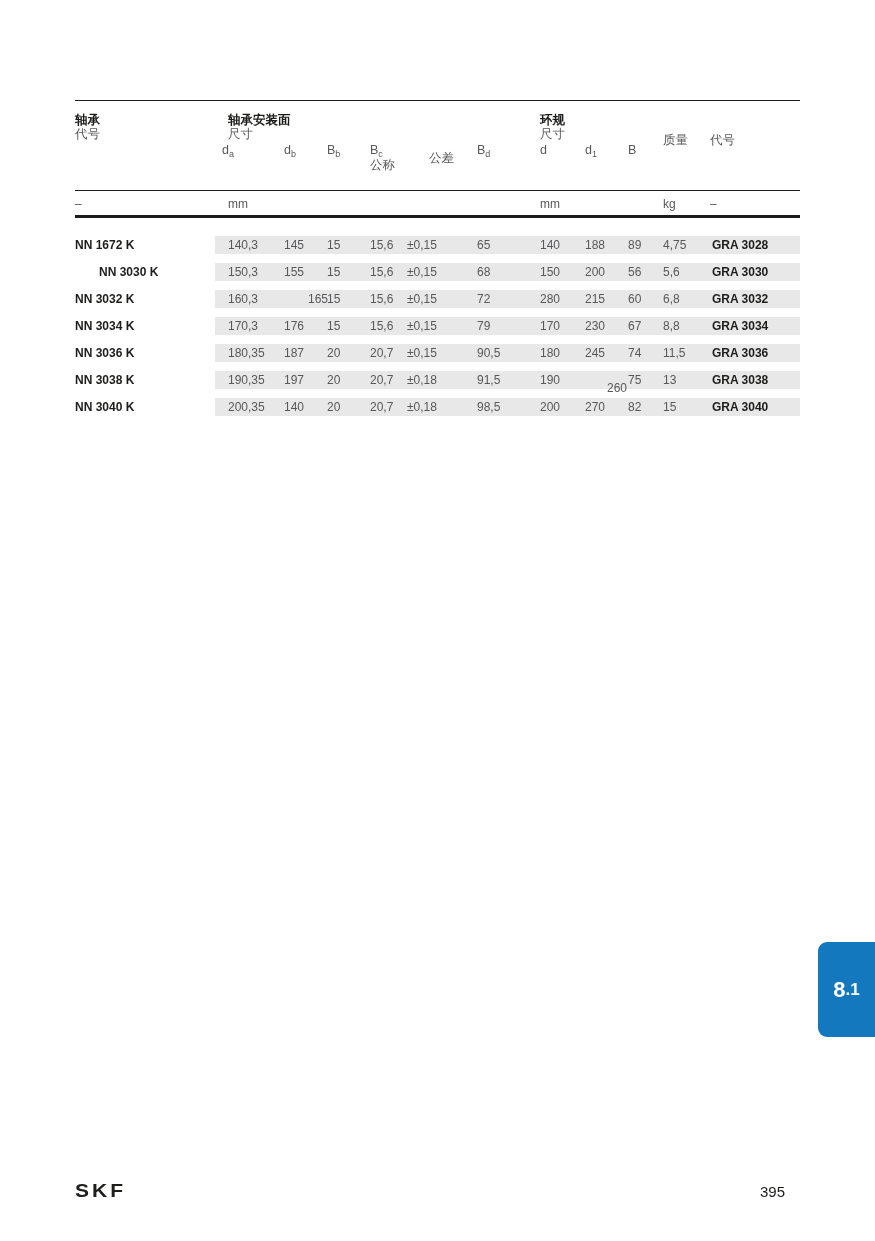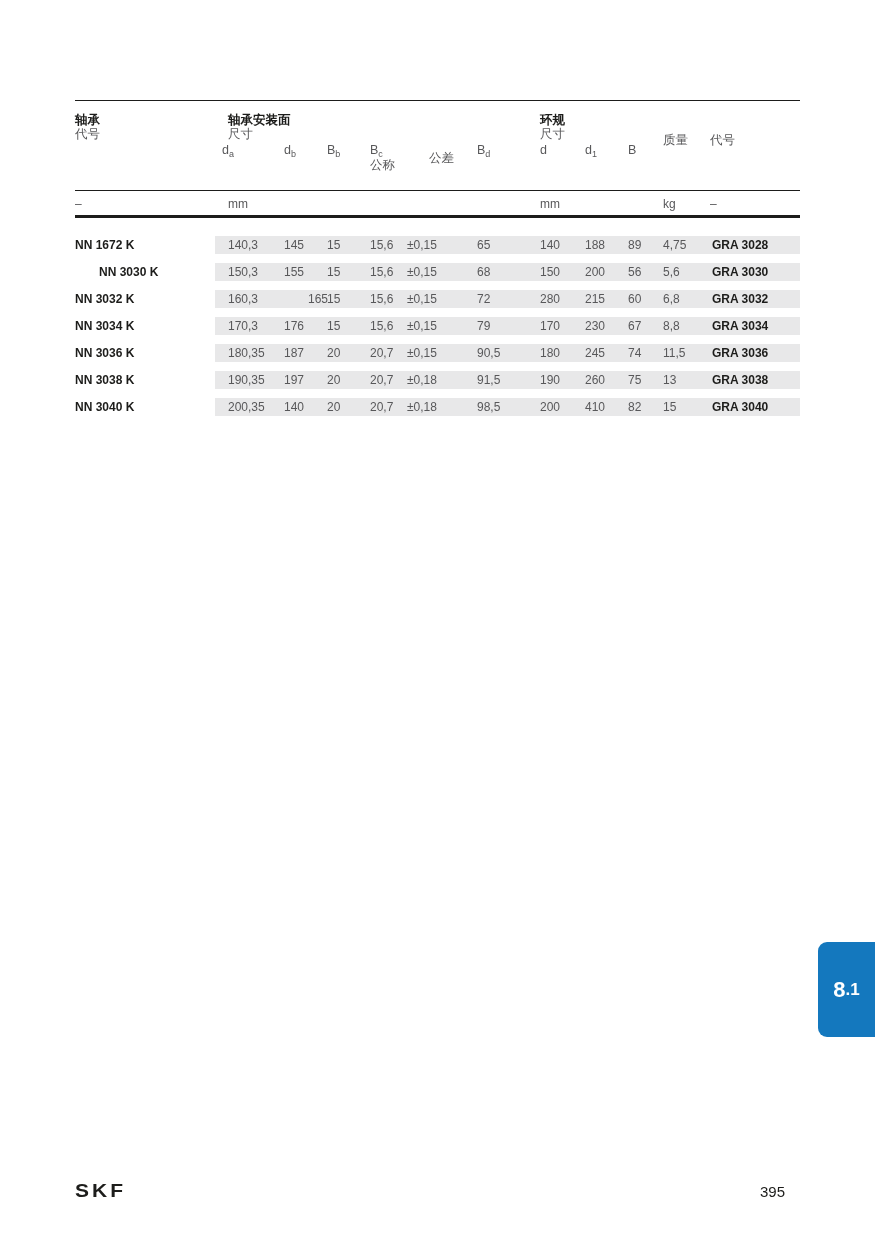--- a/index.html
+++ b/index.html
@@ -173,37 +173,37 @@
     <div class="row" style="top: 371px;">
       <div class="band"></div>
       <span class="cell desig" style="left:75px;">NN 3038 K</span>
       <span class="cell" style="left:228px;">190,35</span>
       <span class="cell" style="left:284px;">197</span>
       <span class="cell" style="left:327px;">20</span>
       <span class="cell" style="left:370px;">20,7</span>
       <span class="cell" style="left:407px;">±0,18</span>
       <span class="cell" style="left:477px;">91,5</span>
       <span class="cell" style="left:540px;">190</span>
-      <span class="cell" style="left:585px;">260</span>
+      <span class="cell" style="left:607px;margin-top:8px;">260</span>
       <span class="cell" style="left:628px;">75</span>
       <span class="cell" style="left:663px;">13</span>
       <span class="cell gauge" style="left:712px;">GRA 3038</span>
     </div>
 
     <div class="row" style="top: 398px;">
       <div class="band"></div>
       <span class="cell desig" style="left:75px;">NN 3040 K</span>
       <span class="cell" style="left:228px;">200,35</span>
       <span class="cell" style="left:284px;">140</span>
       <span class="cell" style="left:327px;">20</span>
       <span class="cell" style="left:370px;">20,7</span>
       <span class="cell" style="left:407px;">±0,18</span>
       <span class="cell" style="left:477px;">98,5</span>
       <span class="cell" style="left:540px;">200</span>
-      <span class="cell" style="left:585px;">410</span>
+      <span class="cell" style="left:585px;">270</span>
       <span class="cell" style="left:628px;">82</span>
       <span class="cell" style="left:663px;">15</span>
       <span class="cell gauge" style="left:712px;">GRA 3040</span>
     </div>
   </div>
 
   <div class="section-tab">
     <span class="major">8</span>
       <span class="minor">.1</span>
   </div>

